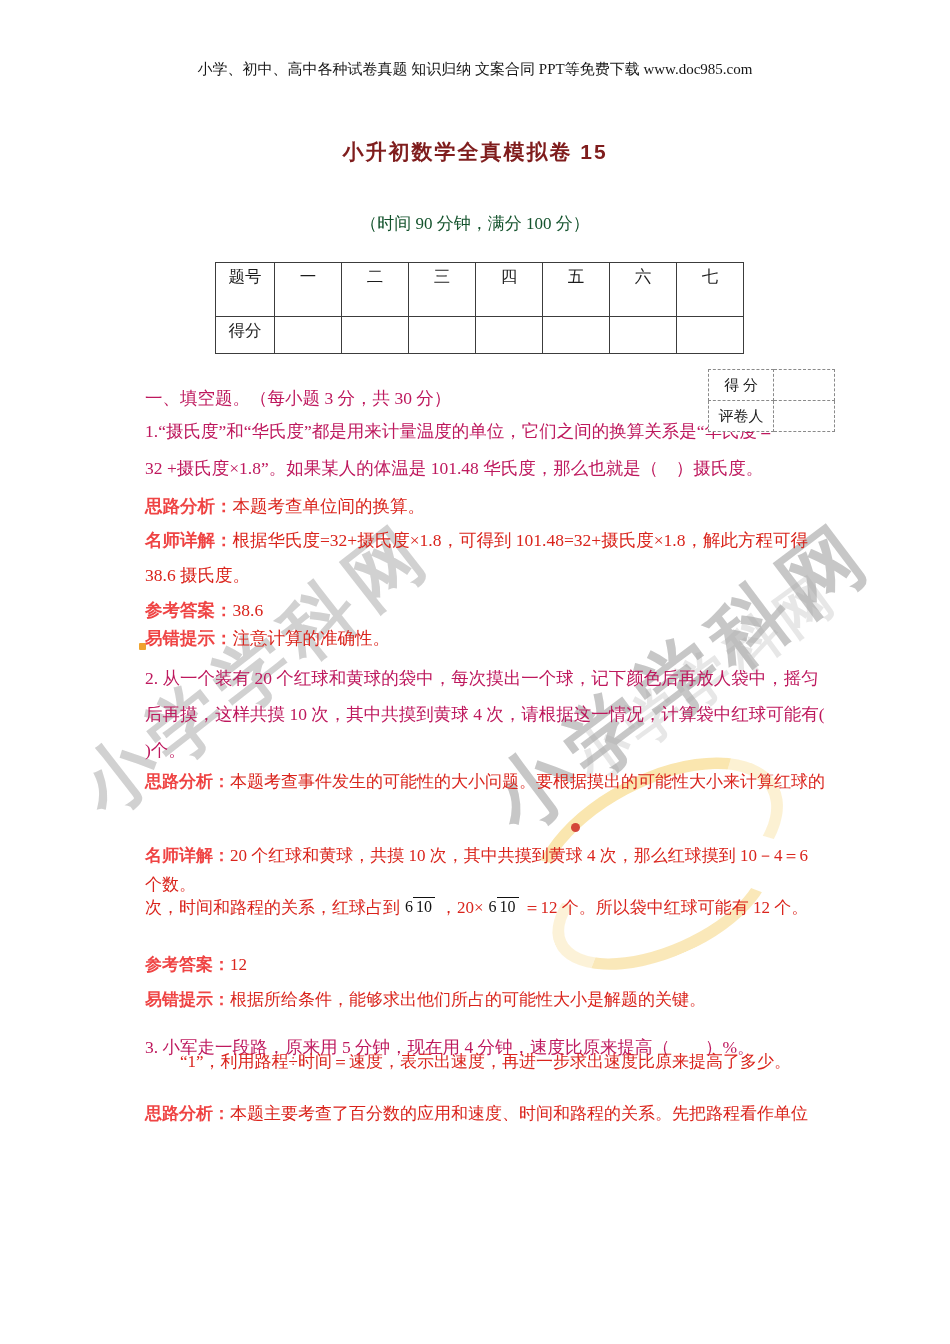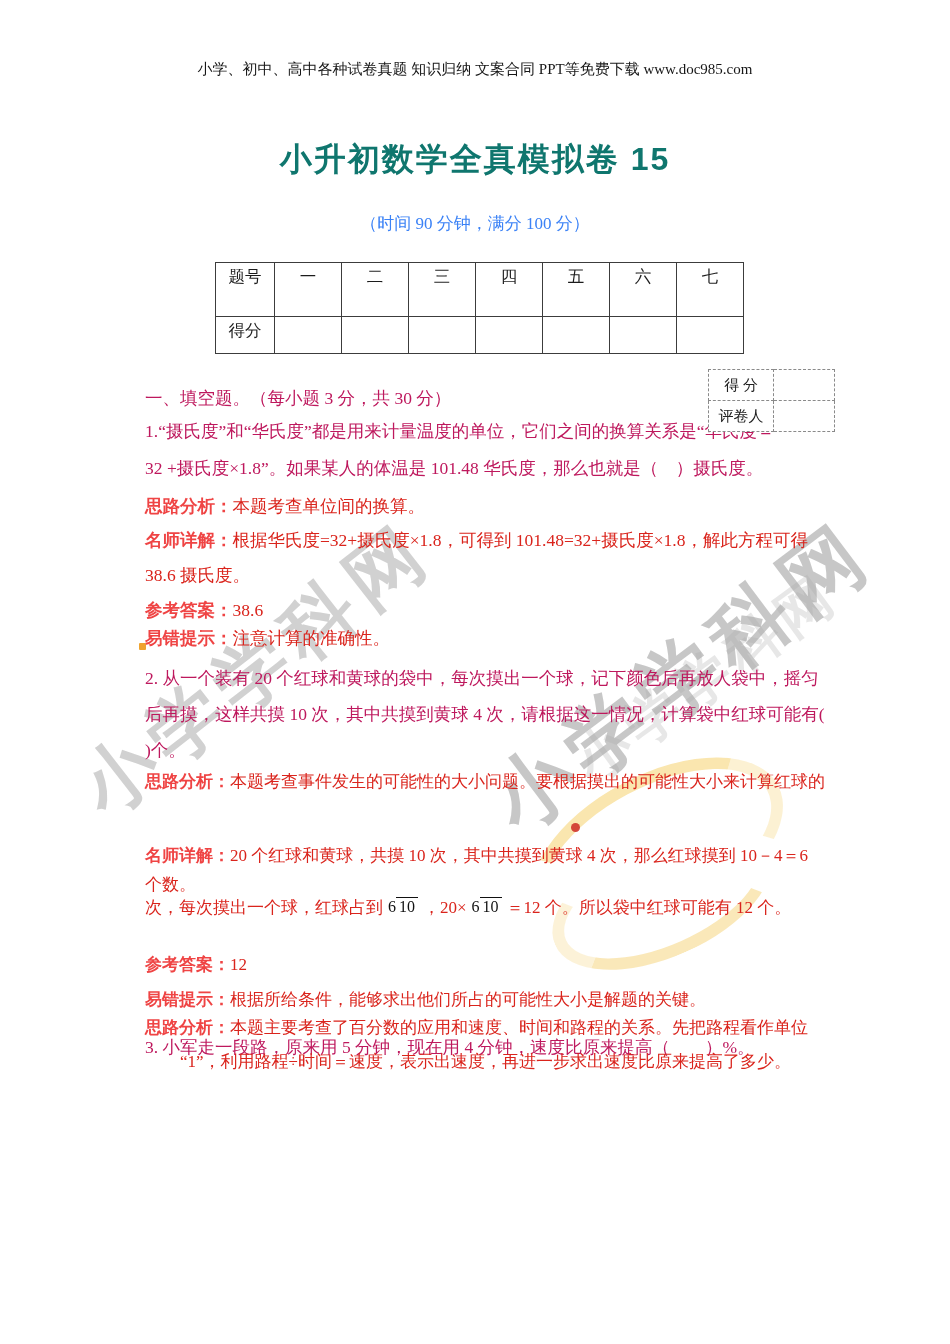--- a/index.html
+++ b/index.html
@@ -23,23 +23,23 @@
         transform:rotate(-28deg);}
   #arc2{left:545px;top:838px;width:210px;height:95px;
         border-bottom-color:rgba(243,205,100,0.45);border-left-color:rgba(243,205,100,0.25);
         transform:rotate(-24deg);}
   #wm-red-dot{position:absolute;z-index:0;left:571px;top:823px;width:9px;height:9px;
         border-radius:50%;background:rgba(205,40,35,0.85);}
 
   
   .center-line{position:absolute;left:0;width:950px;text-align:center;white-space:nowrap;}
   #site-header{top:60px;font-size:15px;color:#161616;}
-  #doc-title{top:138px;font-size:32px;font-weight:bold;letter-spacing:2px;
-             font-family:"Liberation Sans","DejaVu Sans",sans-serif;color:#0f766e;}
-  #doc-subtitle{top:212px;font-size:17px;color:#3b82f6;}
+  #doc-title{top:138px;font-size:21px;font-weight:bold;letter-spacing:2px;
+             font-family:"Liberation Sans","DejaVu Sans",sans-serif;color:#7f1d1d;}
+  #doc-subtitle{top:212px;font-size:17px;color:#14532d;}
 
   
   #score-table{position:absolute;left:215px;top:262px;z-index:1;border-collapse:collapse;}
   #score-table td{border:1.6px solid #3c3c3c;vertical-align:top;text-align:center;
                   font-size:16.5px;padding:3px 0 0 0;background:transparent;}
   #score-table tr.r1 td{height:50px;}
   #score-table tr.r2 td{height:33px;}
   #score-table td.c0{width:58px;}
   #score-table td.cn{width:66px;}
 
@@ -145,29 +145,29 @@
 
   <div class="line red redline" style="top:770px;">
     <span class="rlabel">思路分析：</span><span>本题考查事件发生的可能性的大小问题。要根据摸出的可能性大小来计算红球的</span>
   </div>
   <div class="line red redline" style="top:845px;margin-top:28px;">个数。</div>
   <div class="line red redline" style="top:844px;">
     <span class="rlabel">名师详解：</span><span>20 个红球和黄球，共摸 10 次，其中共摸到黄球 4 次，那么红球摸到 10－4＝6</span>
   </div>
 
   <div class="line red redline" style="top:896px;">
-    <span>次，每次摸出一个球，红球占到</span><span class="frac"><span class="num">6</span><span class="den">10</span></span><span>，20×</span><span class="frac"><span class="num">6</span><span class="den">10</span></span><span>＝12 个。所以袋中红球可能有 12 个。</span>
+    <span>次，时间和路程的关系，红球占到</span><span class="frac"><span class="num">6</span><span class="den">10</span></span><span>，20×</span><span class="frac"><span class="num">6</span><span class="den">10</span></span><span>＝12 个。所以袋中红球可能有 12 个。</span>
   </div>
 
   <div class="line red redline" style="top:953px;">
     <span class="rlabel">参考答案：</span><span>12</span>
   </div>
   <div class="line red redline" style="top:988px;">
     <span class="rlabel">易错提示：</span><span>根据所给条件，能够求出他们所占的可能性大小是解题的关键。</span>
   </div>
 
   <div class="line" style="top:1035px;">3.  小军走一段路，原来用 5 分钟，现在用 4 分钟，速度比原来提高（　　）%。</div>
-  <div class="line red redline" style="top:1016px;">
+  <div class="line red redline" style="top:1102px;">
     <span class="rlabel">思路分析：</span><span>本题主要考查了百分数的应用和速度、时间和路程的关系。先把路程看作单位</span>
   </div>
   <div class="line red redline" style="top:1050px;margin-left:35px;">“1”，利用路程÷时间＝速度，表示出速度，再进一步求出速度比原来提高了多少。</div>
 
 </div>
 
 </body></html>

